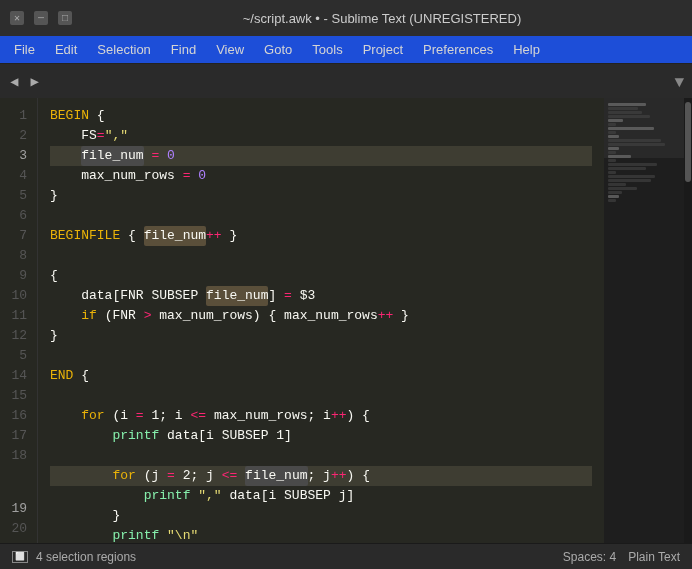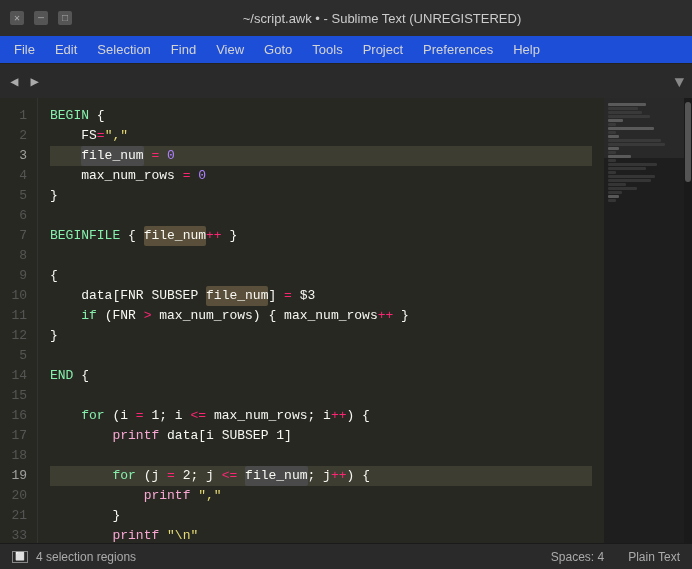--- a/index.html
+++ b/index.html
@@ -153,26 +153,26 @@
       height: 20px;
       white-space: pre;
       display: flex;
       align-items: center;
     }
     .code-line.selected-line {
       background: #3e3d32;
     }
 
     
-    .kw { color: #86efac; }  
+    .kw { color: #eab308; }  
     .var { color: #f8f8f2; }      
     .num { color: #ae81ff; }      
     .str { color: #e6db74; }      
     .op { color: #f92672; }       
-    .fn { color: #f9a8d4; }       
+    .fn { color: #86efac; }       
     .plain { color: #f8f8f2; }
 
     
     .sel {
       background: #4a4a4a;
       border-radius: 2px;
     }
     .sel2 {
       background: #5a4f3a;
       border-radius: 2px;
@@ -245,21 +245,21 @@
       border: 1px solid #888;
       display: flex;
       align-items: center;
       justify-content: center;
       font-size: 8px;
       color: #888;
     }
     .status-right {
       display: flex;
       align-items: center;
-      gap: 24px;
+      gap: 12px;
     }
     .status-item {
       color: #aaa;
       font-size: 12px;
     }
   </style>
 </head>
 <body>
 
 <div id="title-bar">
@@ -302,21 +302,21 @@
     <div class="line-num">9</div>
     <div class="line-num">10</div>
     <div class="line-num">11</div>
     <div class="line-num">12</div>
     <div class="line-num">5</div>
     <div class="line-num">14</div>
     <div class="line-num">15</div>
     <div class="line-num">16</div>
     <div class="line-num">17</div>
     <div class="line-num">18</div>
-    <div class="line-num" style="color:#a0a0a0;">19</div>
+    <div class="line-num" style="color:#a0a0a0;margin-top:33px;">19</div>
     <div class="line-num">20</div>
     <div class="line-num">21</div>
     <div class="line-num">33</div>
 
   </div>
 
   <div id="code-content">
 
     <div class="code-line"><span class="kw">BEGIN</span><span class="plain"> {</span></div>
 
@@ -349,21 +349,21 @@
     <div class="code-line"></div>
 
     <div class="code-line"><span class="plain">    </span><span class="kw">for</span><span class="plain"> (i </span><span class="op">=</span><span class="plain"> 1; i </span><span class="op">&lt;=</span><span class="plain"> max_num_rows; i</span><span class="op">++</span><span class="plain">) {</span></div>
 
     <div class="code-line"><span class="plain">        </span><span class="fn">printf</span><span class="plain"> data[i SUBSEP 1]</span></div>
 
     <div class="code-line"></div>
 
     <div class="code-line selected-line"><span class="plain">        </span><span class="kw">for</span><span class="plain"> (j </span><span class="op">=</span><span class="plain"> 2; j </span><span class="op">&lt;=</span><span class="plain"> </span><span class="sel">file_num</span><span class="plain">; j</span><span class="op">++</span><span class="plain">) {</span></div>
 
-    <div class="code-line"><span class="plain">            </span><span class="fn">printf</span><span class="plain"> </span><span class="str">","</span></div>
+    <div class="code-line"><span class="plain">            </span><span class="fn">printf</span><span class="plain"> </span><span class="str">","</span><span class="plain"> data[i SUBSEP j]</span></div>
 
     <div class="code-line"><span class="plain">        }</span></div>
 
     <div class="code-line"><span class="plain">        </span><span class="fn">printf</span><span class="plain"> </span><span class="str">"\n"</span></div>
 
   </div>
 
   <div id="minimap">
     <div id="minimap-highlight"></div>
     <div id="minimap-content">

